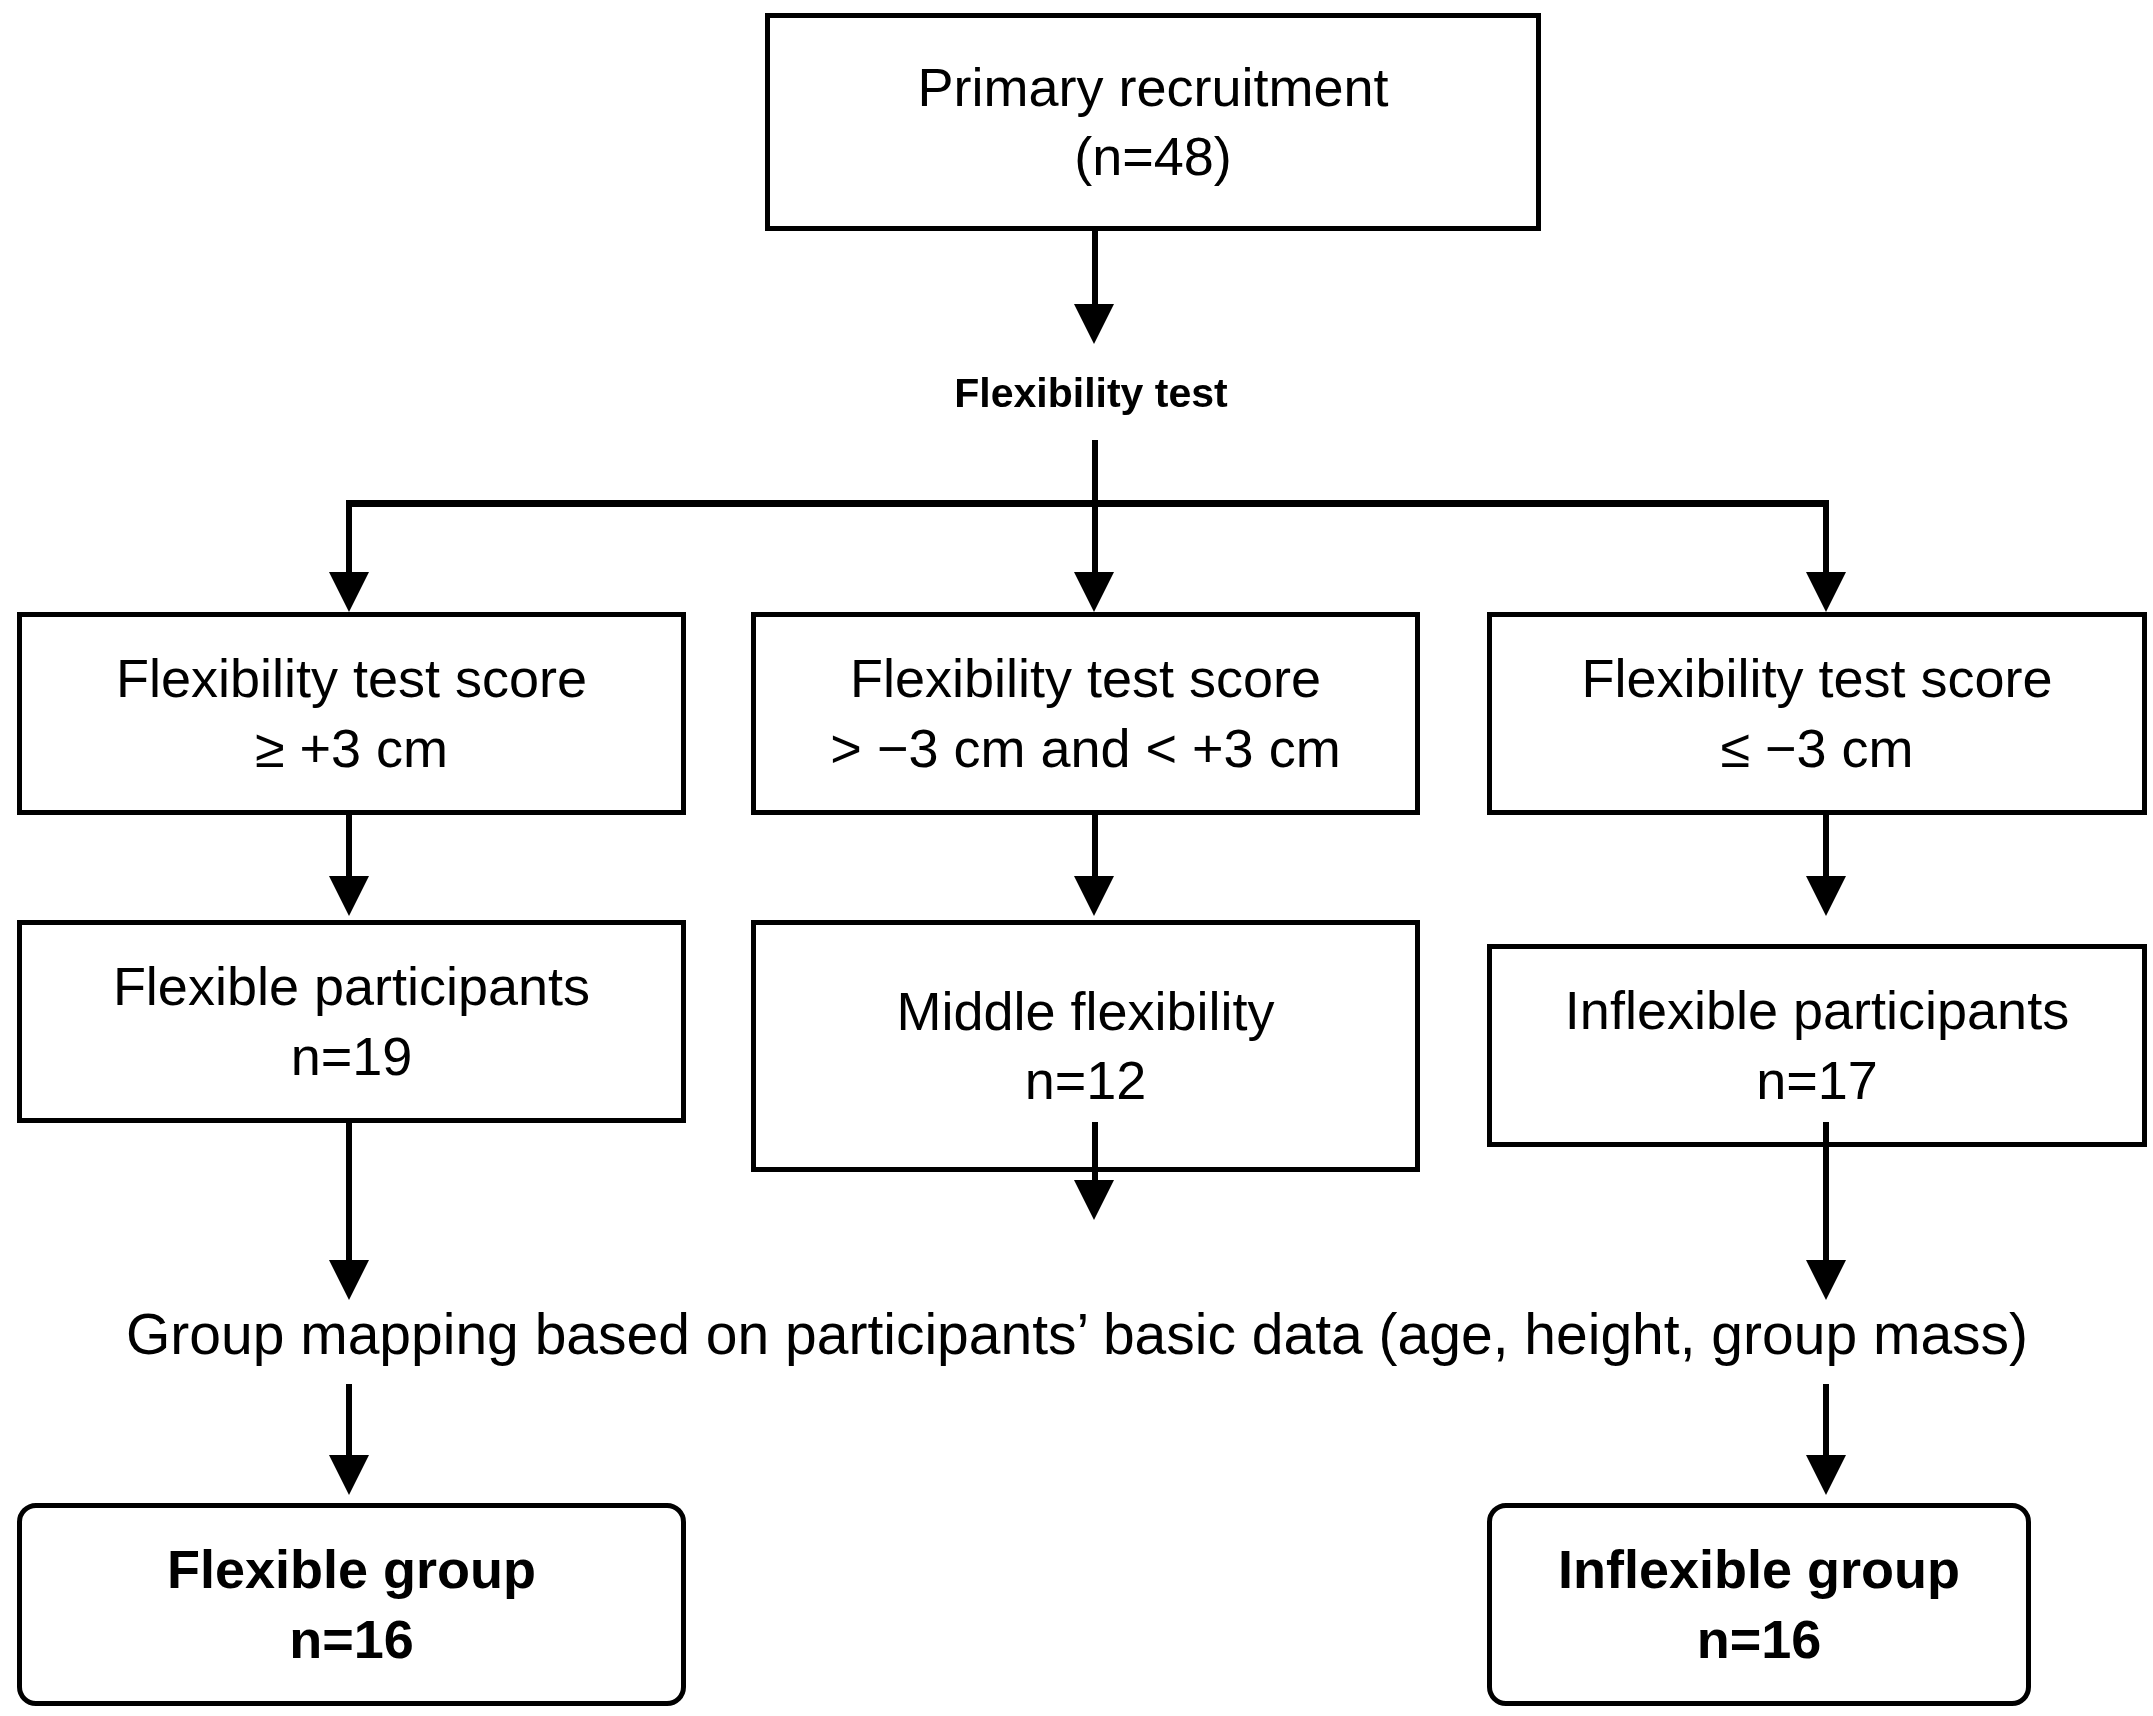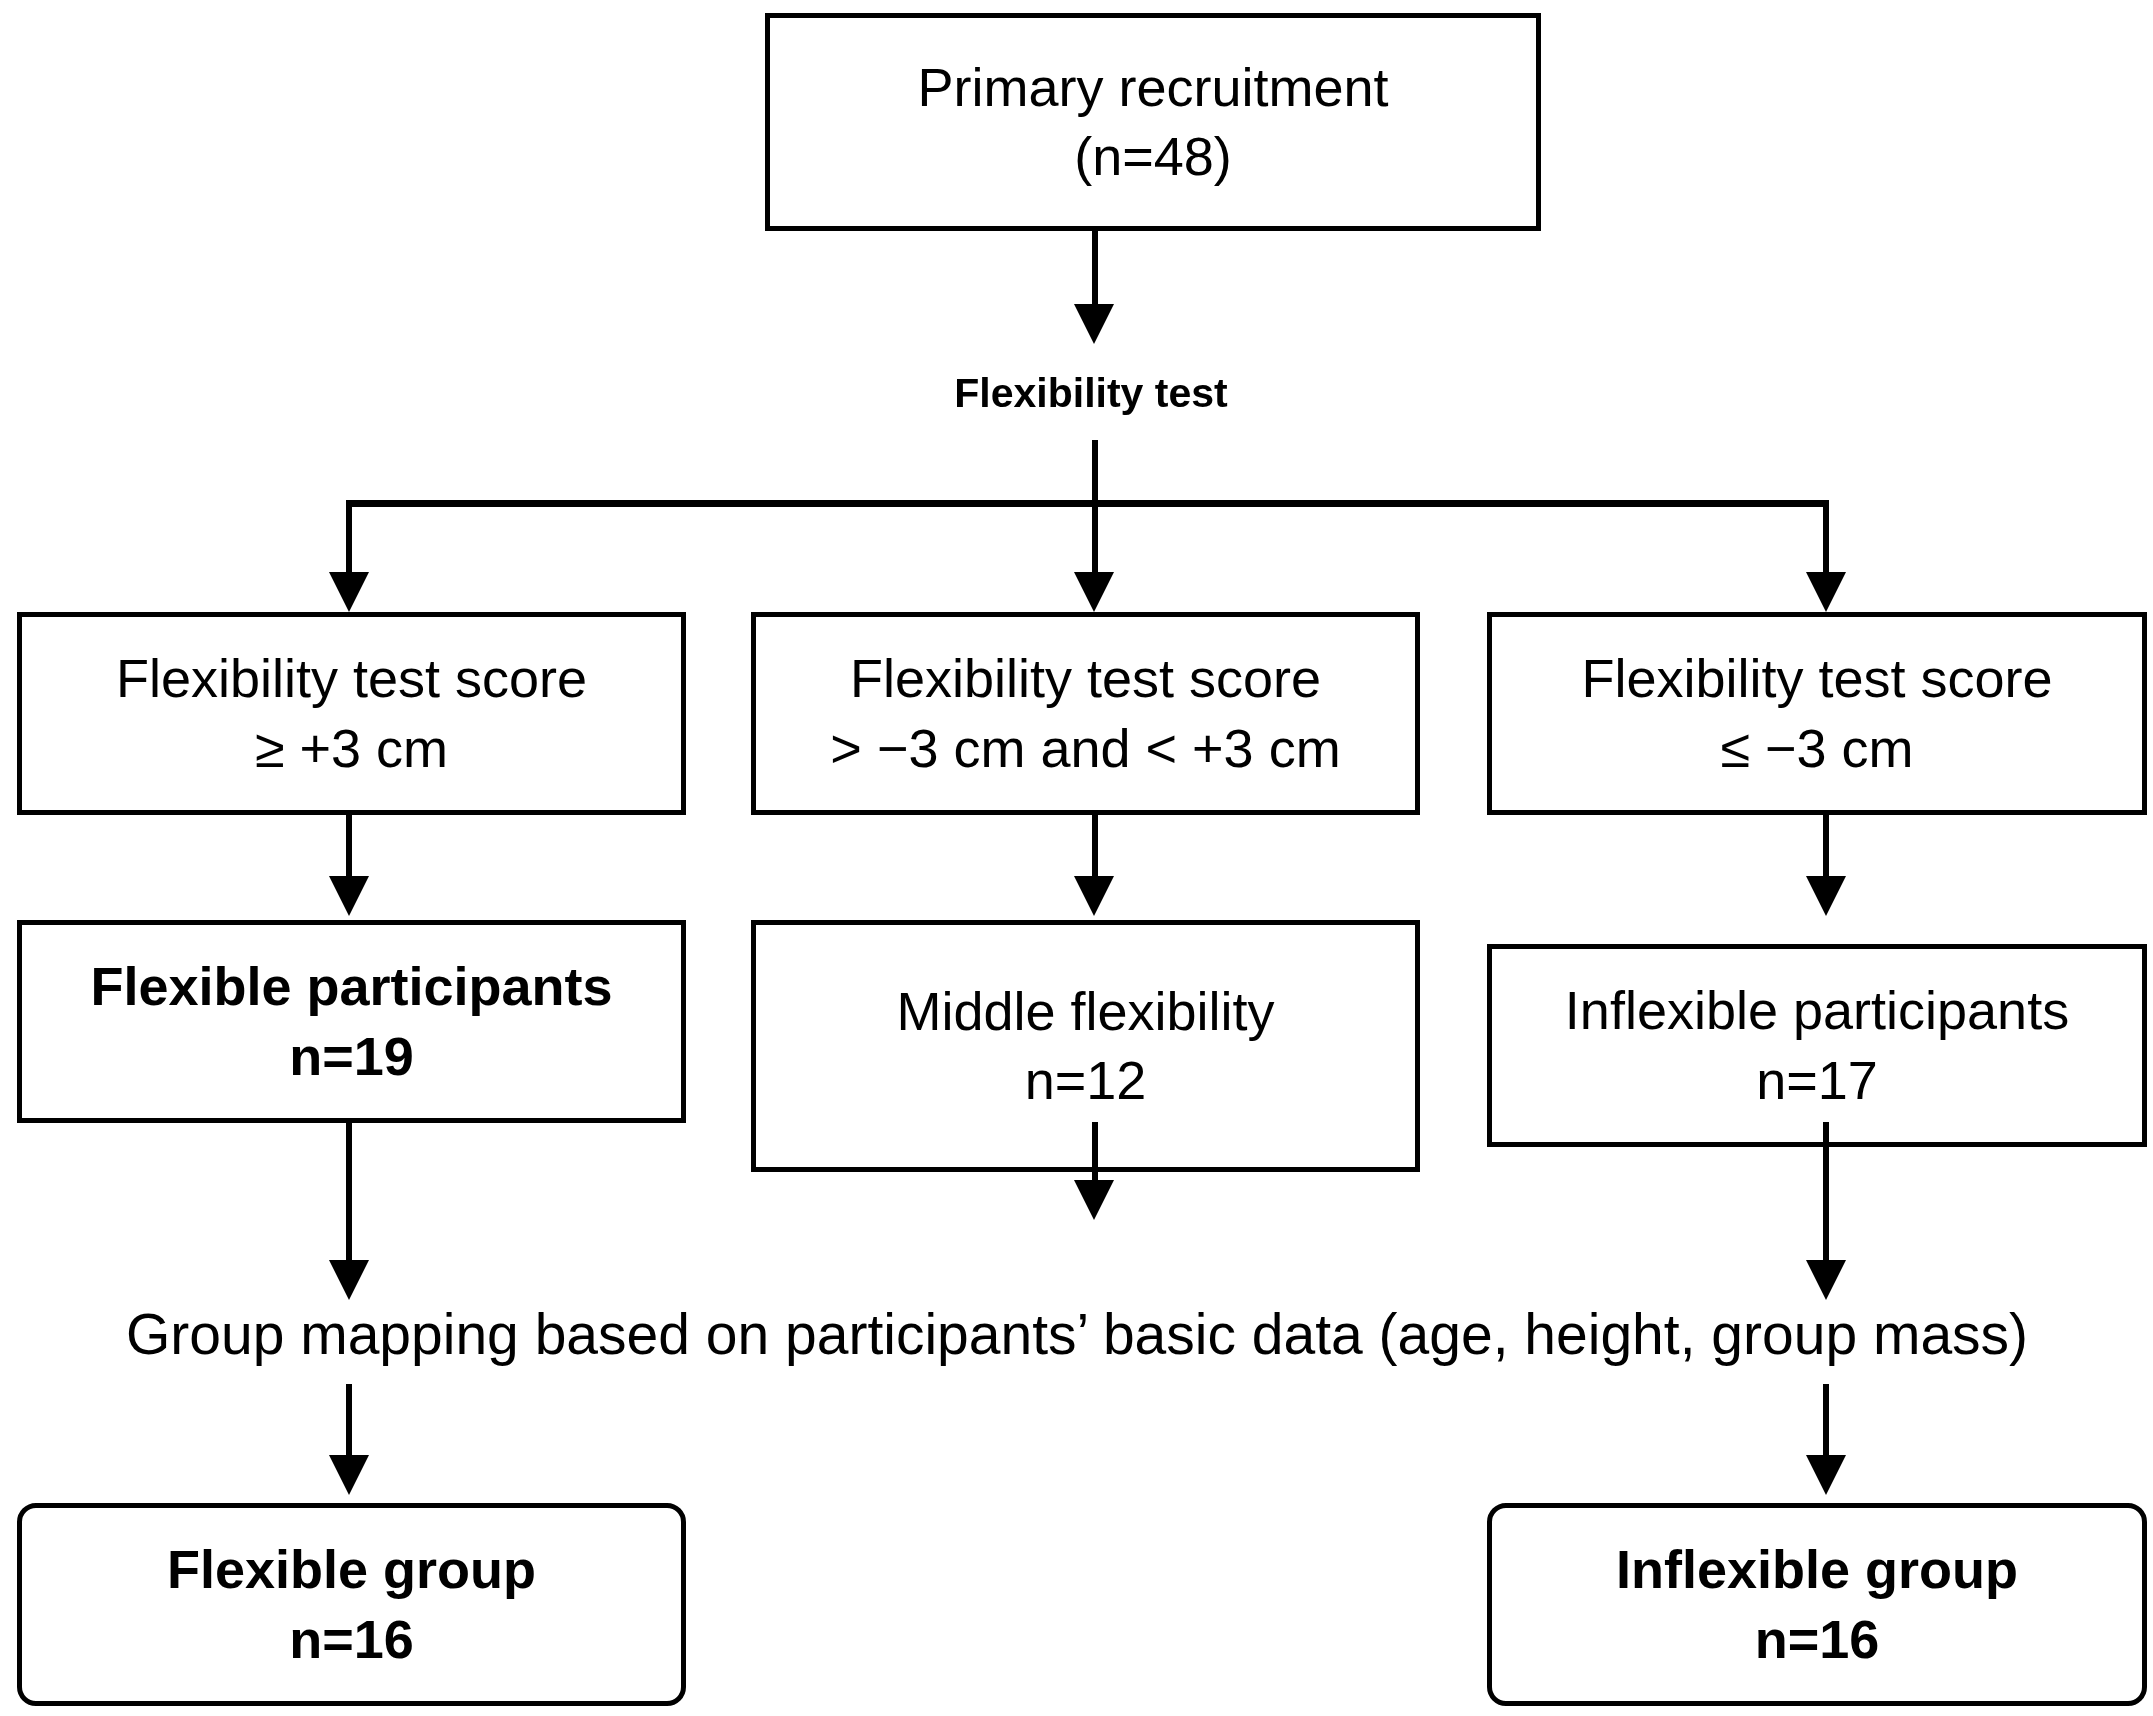--- a/index.html
+++ b/index.html
@@ -120,21 +120,21 @@
 
   <div class="vline" style="left:346px; top:814px; height:67px;"></div>
   <div class="arrowhead" style="left:329px; top:876px;"></div>
 
   <div class="vline" style="left:1092px; top:814px; height:67px;"></div>
   <div class="arrowhead" style="left:1074px; top:876px;"></div>
 
   <div class="vline" style="left:1823px; top:814px; height:67px;"></div>
   <div class="arrowhead" style="left:1806px; top:876px;"></div>
 
-  <div class="box" style="left:17px; top:920px; width:669px; height:203px;font-weight:bold;">
+  <div class="box" style="left:17px; top:920px; width:669px; height:203px;">
     <span class="ln">Flexible participants</span>
     <span class="ln">n=19</span>
   </div>
 
   <div class="box" style="left:751px; top:920px; width:669px; height:252px;">
     <span class="ln">Middle flexibility</span>
     <span class="ln">n=12</span>
   </div>
 
   <div class="box" style="left:1487px; top:944px; width:660px; height:203px;">
@@ -158,19 +158,19 @@
   <div class="arrowhead" style="left:329px; top:1455px;"></div>
 
   <div class="vline" style="left:1823px; top:1384px; height:76px;"></div>
   <div class="arrowhead" style="left:1806px; top:1455px;"></div>
 
   <div class="box bold" style="left:17px; top:1503px; width:669px; height:203px;">
     <span class="ln">Flexible group</span>
     <span class="ln">n=16</span>
   </div>
 
-  <div class="box bold" style="left:1487px; top:1503px; width:660px; height:203px;">
+  <div class="box bold" style="left:1487px; top:1503px; width:544px; height:203px;">
     <span class="ln">Inflexible group</span>
     <span class="ln">n=16</span>
   </div>
 
 </div>
 
 
 </body></html>

